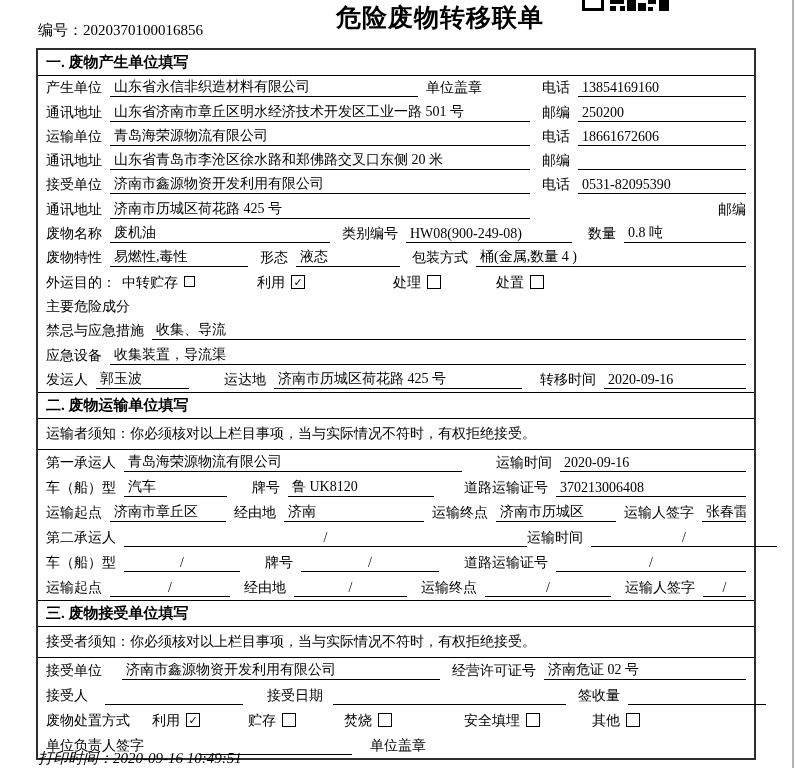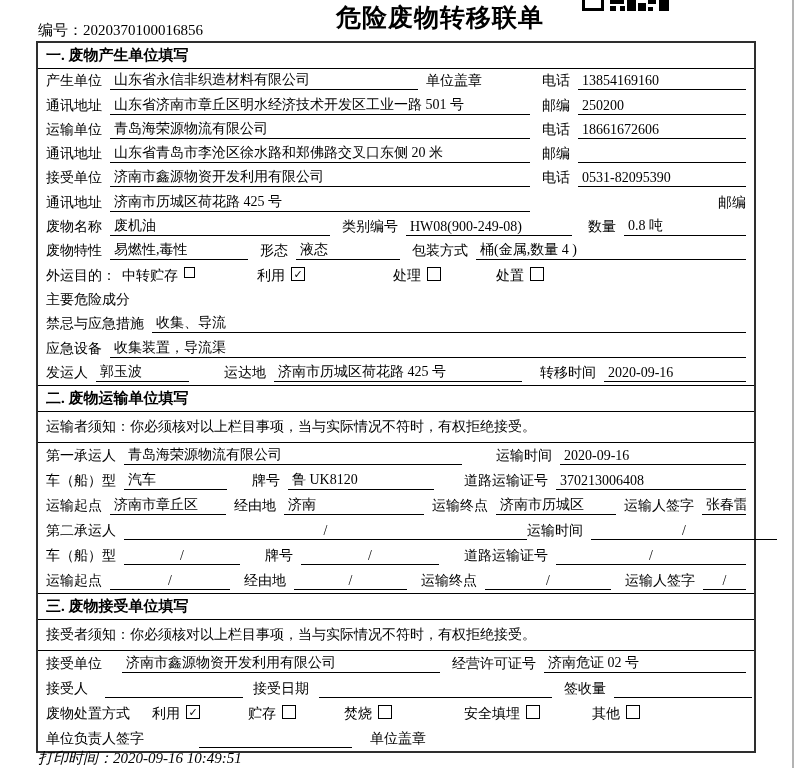--- a/index.html
+++ b/index.html
@@ -8,37 +8,37 @@
     background:#ffffff;color:#000;
     font-family:"Liberation Serif","DejaVu Serif",serif;
     font-size:14px;
   }
   .serial{position:absolute;left:38px;top:21px;font-size:15px;white-space:nowrap;}
   .doc-title{position:absolute;left:336px;top:1px;margin:0;font-size:25px;font-weight:bold;letter-spacing:1px;white-space:nowrap;}
   .qr{position:absolute;left:582px;top:0;}
   .edge-line{position:absolute;right:2px;top:0;width:2px;height:768px;background:#b3b3b3;}
 
   .formbox{
-    position:absolute;left:36px;top:41px;width:716px;
+    position:absolute;left:36px;top:48px;width:716px;
     border:2px solid #2e2e2e;background:#fff;
   }
   .sec-h{font-weight:bold;font-size:15px;padding:3px 8px;height:19px;line-height:19px;border-bottom:1px solid #000;white-space:nowrap;}
   .sec-h.bt{border-top:1px solid #000;}
   .notice{padding:5px 8px;height:20px;line-height:20px;border-bottom:1px solid #000;white-space:nowrap;}
 
   .frow{display:flex;align-items:flex-end;padding:0 8px 3px 8px;height:21.3px;white-space:nowrap;}
   .sec2 .frow,.sec3 .frow{height:22px;}
   .lbl{flex:none;}
   .val{flex:none;border-bottom:1px solid #000;padding:0 4px;margin-left:8px;overflow:hidden;}
   .grow{flex:1 1 auto;}
   .ctr{text-align:center;}
   .rgt{margin-left:auto;display:flex;align-items:flex-end;}
   .cb{flex:none;display:inline-block;width:12px;height:12px;border:1px solid #000;line-height:12px;font-size:11px;text-align:center;margin:0 0 2px 6px;}
   .cb.sm{width:9px;height:9px;line-height:9px;margin-bottom:3px;}
-  .opt{flex:none;display:flex;align-items:flex-start;}
+  .opt{flex:none;display:flex;align-items:center;}
   .footer{position:absolute;left:38px;top:749px;font-size:15px;white-space:nowrap;font-style:italic;}
 </style>
 </head>
 <body>
 
 <div class="serial"><span>编号：</span><span>2020370100016856</span></div>
 <h1 class="doc-title">危险废物转移联单</h1>
 
 <svg class="qr" width="88" height="11" viewBox="0 0 88 11">
   <g fill="#000">
@@ -247,21 +247,21 @@
     <div class="frow">
       <span class="lbl">接受单位</span>
       <span class="val" style="width:310px;margin-left:20px">济南市鑫源物资开发利用有限公司</span>
       <span class="lbl" style="margin-left:12px">经营许可证号</span>
       <span class="val grow">济南危证 02 号</span>
     </div>
 
     <div class="frow">
       <span class="lbl">接受人</span>
       <span class="val" style="width:130px;margin-left:17px"></span>
-      <span class="lbl" style="margin-left:10px">接受日期</span>
+      <span class="lbl" style="margin-left:24px">接受日期</span>
       <span class="val" style="width:225px;margin-left:10px"></span>
       <span class="lbl" style="margin-left:12px">签收量</span>
       <span class="val" style="width:130px"></span>
     </div>
 
     <div class="frow">
       <span class="lbl">废物处置方式</span>
       <span class="opt" style="margin-left:22px">
         <span class="lbl">利用</span>
         <span class="cb">✓</span>

